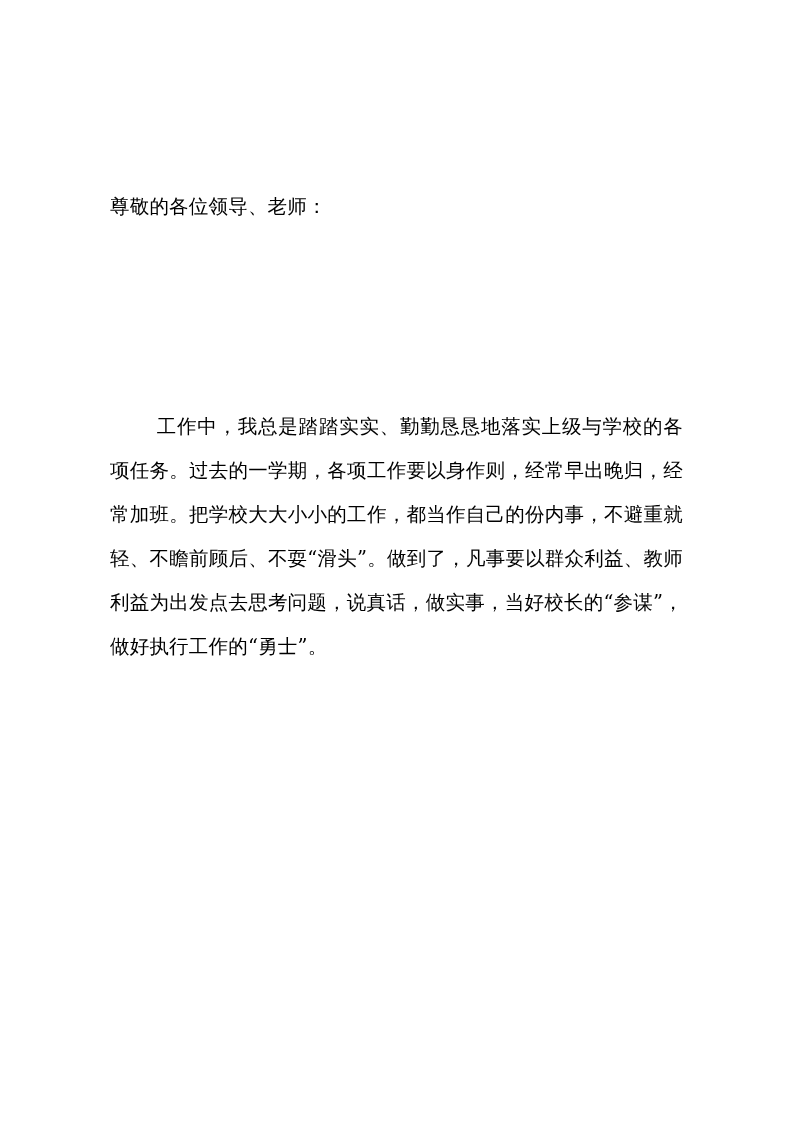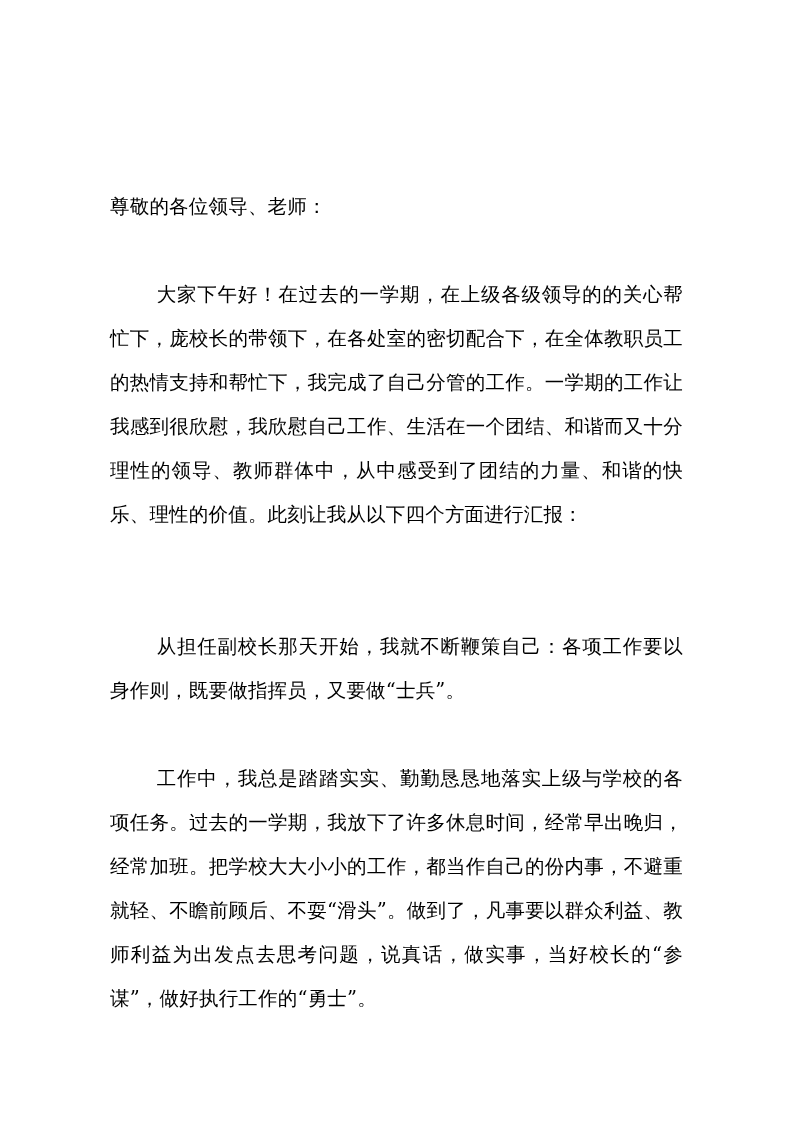--- a/index.html
+++ b/index.html
@@ -44,27 +44,25 @@
 </head>
 <body>
 
 <div class="page">
   <div class="doc-body">
 
     <p class="para">尊敬的各位领导、老师：</p>
 
     <div class="gap-sm"></div>
 
-    <p class="para indent">大家下午好！在过去的一学期，在上级各级领导的的关心帮忙下，庞校长的带领下，在各处室的密切配合下，在全体教职员工的热情支持和帮忙下，我完成了自己分管的工作。一学期的工作让我感到很欣慰，我欣慰自己工作、生活在一个团结、和谐而又十分理性的领导、教师群体中，从中感受到了团结的力量、和谐的快乐、理性的价值。此刻让我从以下四个方面进行汇报：</p>
 
     <div class="gap-md"></div>
 
 
     <div class="gap-md"></div>
 
-    <p class="para indent">从担任副校长那天开始，我就不断鞭策自己：各项工作要以身作则，既要做指挥员，又要做“士兵”。</p>
 
     <div class="gap-md"></div>
 
-    <p class="para indent">工作中，我总是踏踏实实、勤勤恳恳地落实上级与学校的各项任务。过去的一学期，我放下了许多休息时间，经常早出晚归，经常加班。把学校大大小小的工作，都当作自己的份内事，不避重就轻、不瞻前顾后、不耍“滑头”。做到了，凡事要以群众利益、教师利益为出发点去思考问题，说真话，做实事，当好校长的“参谋”，做好执行工作的“勇士”。</p>
+    <p class="para indent">工作中，我总是踏踏实实、勤勤恳恳地落实上级与学校的各项任务。过去的一学期，各项工作要以身作则，经常早出晚归，经常加班。把学校大大小小的工作，都当作自己的份内事，不避重就轻、不瞻前顾后、不耍“滑头”。做到了，凡事要以群众利益、教师利益为出发点去思考问题，说真话，做实事，当好校长的“参谋”，做好执行工作的“勇士”。</p>
 
   </div>
 </div>
 
 </body></html>

